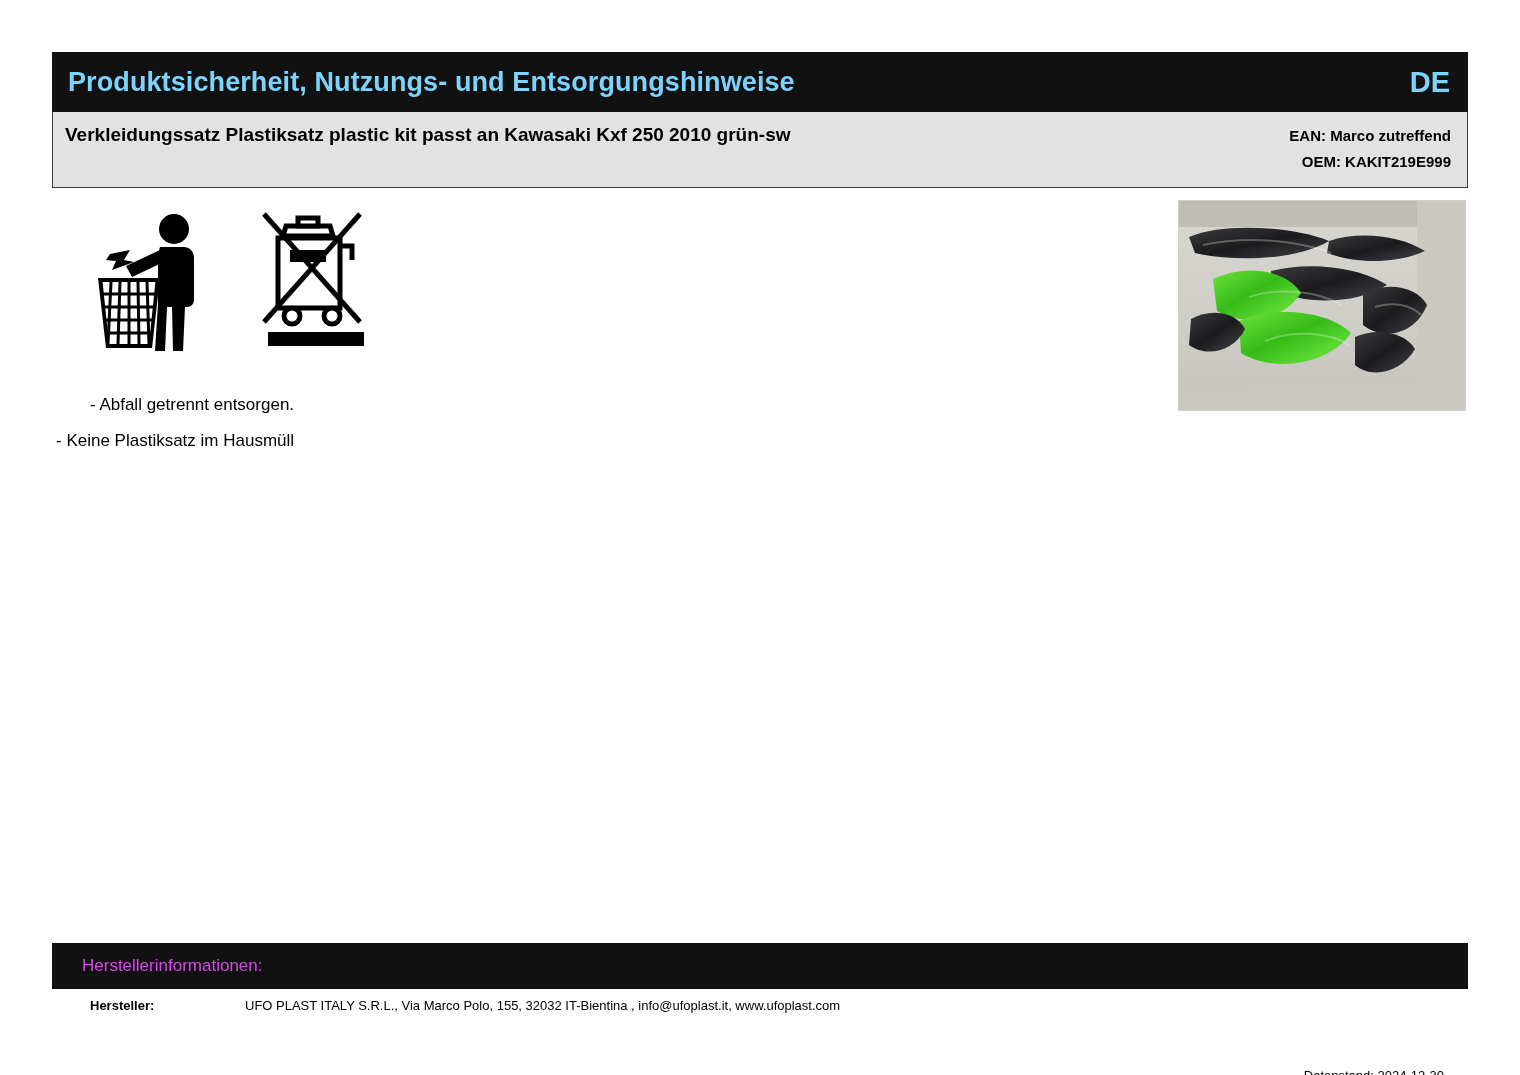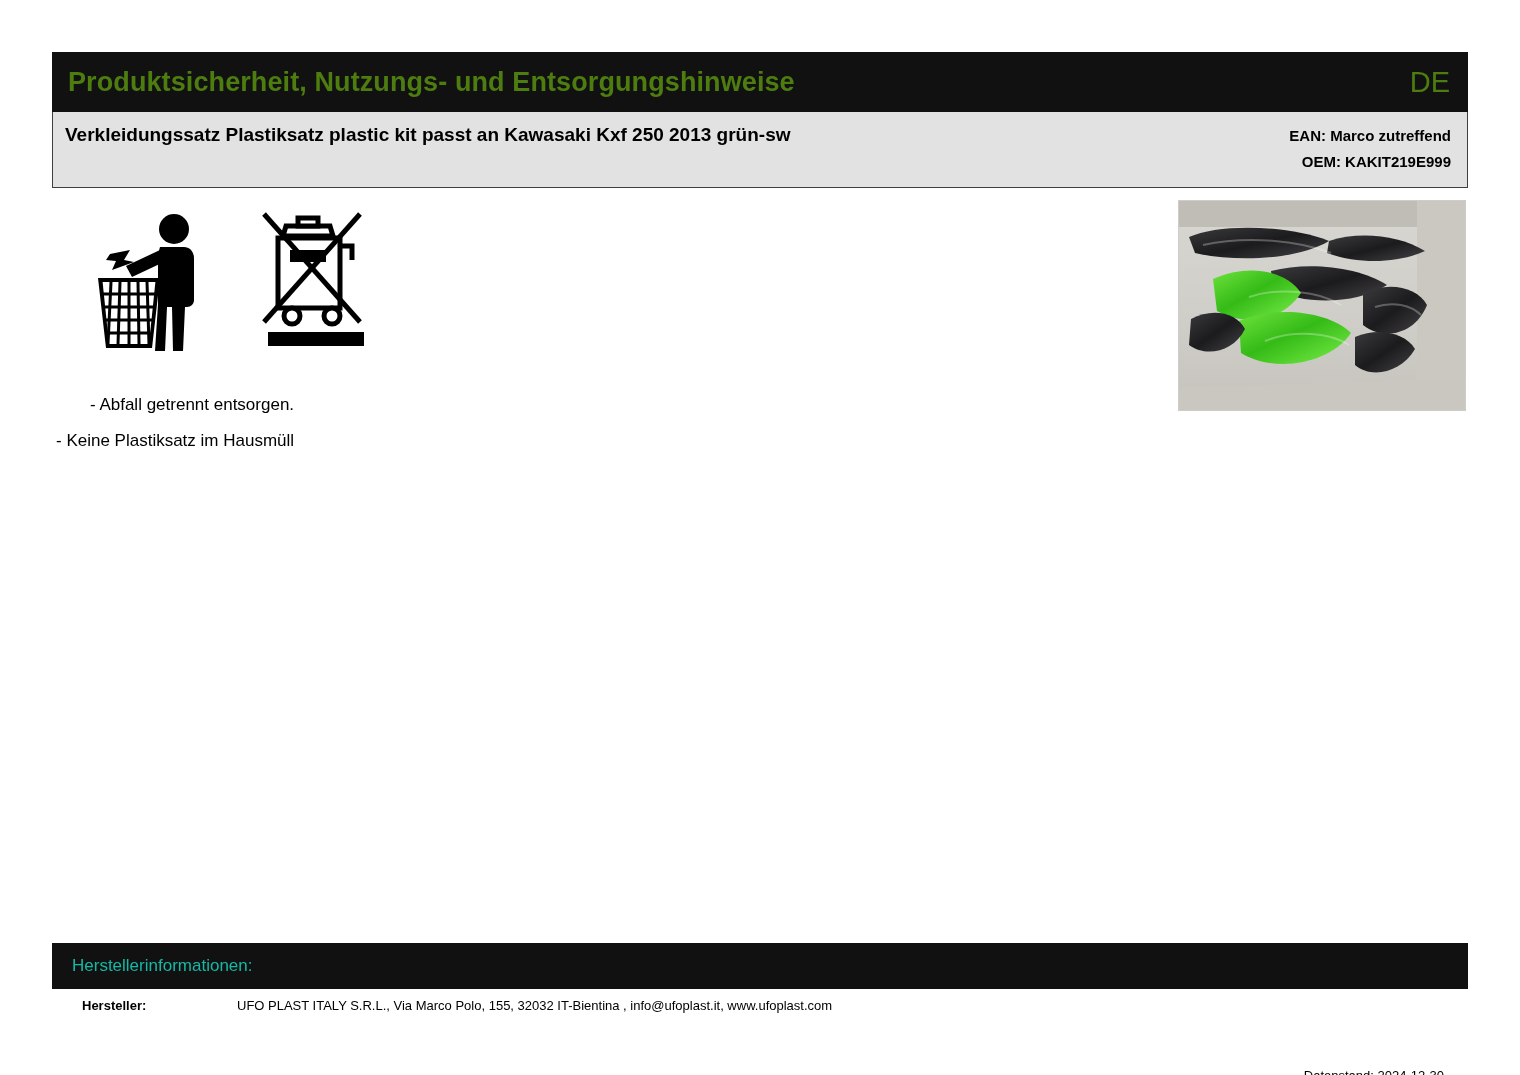--- a/index.html
+++ b/index.html
@@ -22,34 +22,34 @@
     width: 1416px;
     height: 910px;
   }
 
   
   .header-bar {
     display: flex;
     align-items: center;
     justify-content: space-between;
     background: #111111;
-    color: #4d7c0f;
+    color: #7dd3fc;
     height: 60px;
     padding: 0 18px 0 16px;
     box-sizing: border-box;
   }
   .header-title {
     font-size: 27px;
     font-weight: bold;
     letter-spacing: 0.1px;
     white-space: nowrap;
   }
   .header-lang {
     font-size: 29px;
-    font-weight: normal;
+    font-weight: bold;
   }
 
   
   .subhead {
     display: flex;
     align-items: flex-start;
     justify-content: space-between;
     background: #e2e2e2;
     border-left: 1px solid #3f3f3f;
     border-right: 1px solid #3f3f3f;
@@ -118,30 +118,30 @@
   .photo svg { display: block; }
 
   
   .manu-bar {
     position: absolute;
     left: 0;
     top: 755px;
     width: 100%;
     height: 46px;
     background: #111111;
-    color: #14b8a6;
+    color: #d946ef;
     display: flex;
     align-items: center;
-    padding-left: 20px;
+    padding-left: 30px;
     box-sizing: border-box;
     font-size: 17px;
   }
   .manu-row {
     position: absolute;
-    left: 0;
+    left: 8px;
     top: 810px;
     width: 100%;
     display: flex;
     font-size: 13px;
   }
   .manu-label {
     width: 185px;
     padding-left: 30px;
     box-sizing: border-box;
     font-weight: bold;
@@ -160,21 +160,21 @@
 <body>
 
 <div class="sheet">
 
   <div class="header-bar">
     <div class="header-title">Produktsicherheit, Nutzungs- und Entsorgungshinweise</div>
     <div class="header-lang">DE</div>
   </div>
 
   <div class="subhead">
-    <div class="product-name">Verkleidungssatz Plastiksatz plastic kit passt an Kawasaki Kxf 250 2013 grün-sw</div>
+    <div class="product-name">Verkleidungssatz Plastiksatz plastic kit passt an Kawasaki Kxf 250 2010 grün-sw</div>
     <div class="codes">
       <div>EAN: Marco zutreffend</div>
       <div>OEM: KAKIT219E999</div>
     </div>
   </div>
 
   <div class="body-area">
 
     <div class="pictograms">
 

